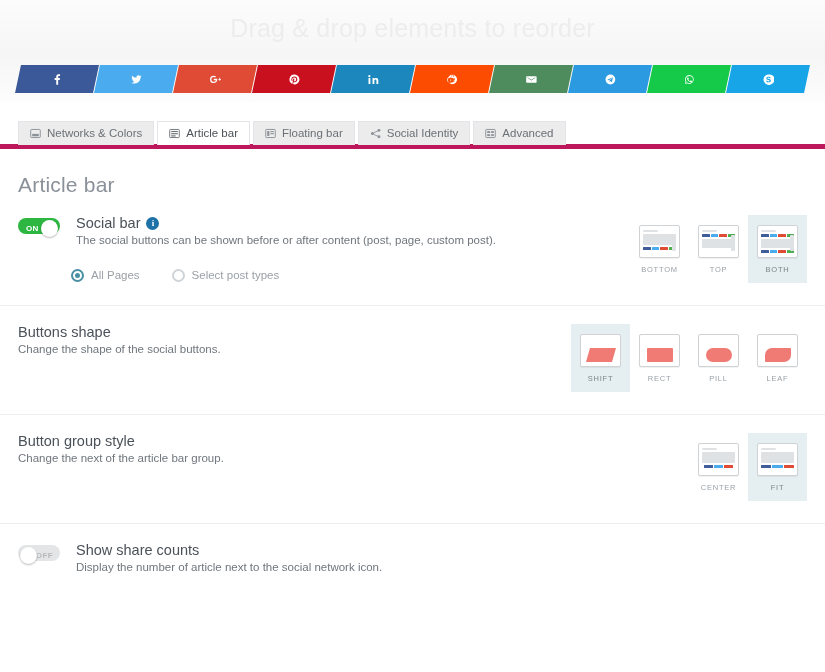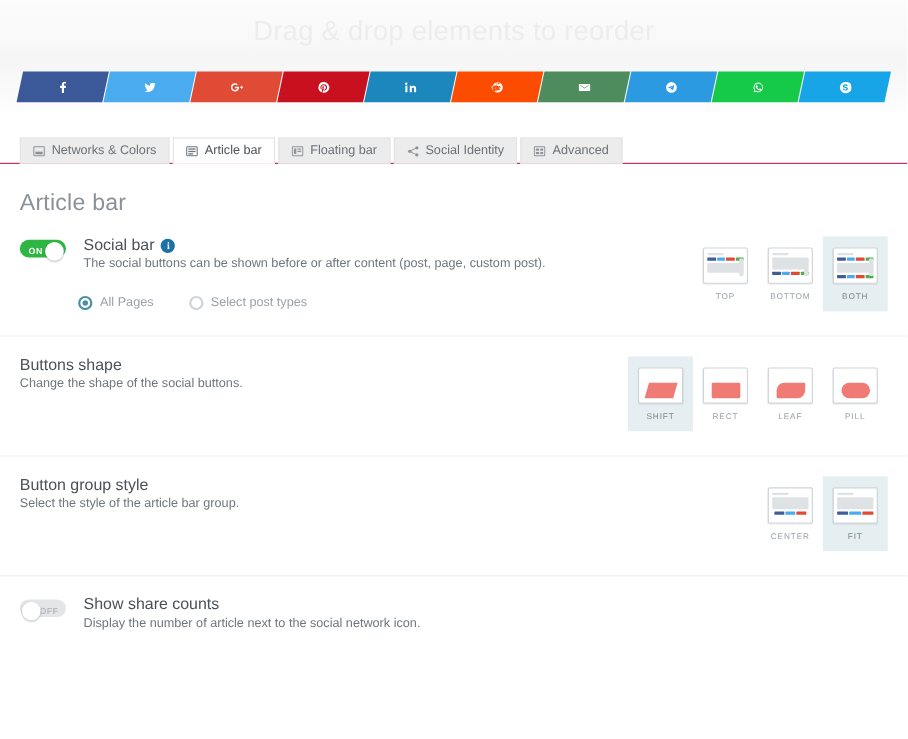--- a/index.html
+++ b/index.html
@@ -60,21 +60,21 @@
     line-height: 1;
     display: flex;
     align-items: center;
     justify-content: center;
   }
   .sbtn .glyph svg { display:block; }
 
   
   .tabs-region {
     padding: 28px 18px 0 18px;
-    border-bottom: 1px solid #be185d;
+    border-bottom: 5px solid #be185d;
     height: 47px;
     display: flex;
     align-items: flex-end;
   }
   .tab {
     display: flex;
     align-items: center;
     gap: 6px;
     padding: 5px 11px 6px 11px;
     font-size: 11.5px;
@@ -448,44 +448,44 @@
             <span>Select post types</span>
           </label>
         </div>
     </div>
   </div>
   <div class="sec-right">
     <div class="thumbs" id="position-thumbs">
         <div class="thumb">
           <div class="card">
             <div class="m-line short"></div>
+            <div class="m-block tall"></div>
+            <div class="m-bar">
+              <i style="background:#3f5d9b"></i>
+              <i style="background:#4aabee"></i>
+              <i style="background:#e04b35"></i>
+              <i style="background:#4caf50"></i>
+            </div>
+            <div class="m-side"></div>
+          </div>
+          <div class="cap">BOTTOM</div>
+        </div>
+        <div class="thumb">
+          <div class="card">
+            <div class="m-line short"></div>
             <div class="m-bar">
               <i style="background:#3f5d9b"></i>
               <i style="background:#4aabee"></i>
               <i style="background:#e04b35"></i>
               <i style="background:#4caf50"></i>
             </div>
             <div class="m-block"></div>
             <div class="m-side"></div>
           </div>
           <div class="cap">TOP</div>
-        </div>
-        <div class="thumb">
-          <div class="card">
-            <div class="m-line short"></div>
-            <div class="m-block tall"></div>
-            <div class="m-bar">
-              <i style="background:#3f5d9b"></i>
-              <i style="background:#4aabee"></i>
-              <i style="background:#e04b35"></i>
-              <i style="background:#4caf50"></i>
-            </div>
-            <div class="m-side"></div>
-          </div>
-          <div class="cap">BOTTOM</div>
         </div>
         <div class="thumb sel">
           <div class="card">
             <div class="m-line short"></div>
             <div class="m-bar">
               <i style="background:#3f5d9b"></i>
               <i style="background:#4aabee"></i>
               <i style="background:#e04b35"></i>
               <i style="background:#4caf50"></i>
             </div>
@@ -518,38 +518,38 @@
           <div class="cap">SHIFT</div>
         </div>
         <div class="thumb">
           <div class="card">
             <div class="shape-sw rect" style="background:#ef7b74"></div>
           </div>
           <div class="cap">RECT</div>
         </div>
         <div class="thumb">
           <div class="card">
+            <div class="shape-sw pill" style="background:#ef7b74"></div>
+          </div>
+          <div class="cap">PILL</div>
+        </div>
+        <div class="thumb">
+          <div class="card">
             <div class="shape-sw leaf" style="background:#ef7b74"></div>
           </div>
           <div class="cap">LEAF</div>
-        </div>
-        <div class="thumb">
-          <div class="card">
-            <div class="shape-sw pill" style="background:#ef7b74"></div>
-          </div>
-          <div class="cap">PILL</div>
         </div>
       </div>
   </div>
 </div>
 
 <div class="section" id="sec-group">
   <div class="sec-left">
     <div class="opt-title">Button group style</div>
-    <p class="opt-desc">Select the style of the article bar group.</p>
+    <p class="opt-desc">Change the next of the article bar group.</p>
   </div>
   <div class="sec-right">
     <div class="thumbs" id="group-thumbs">
         <div class="thumb">
           <div class="card">
             <div class="m-line short"></div>
             <div class="m-block tall"></div>
             <div class="m-bar" style="justify-content:center;">
               <i style="background:#3f5d9b;flex:0 0 9px;"></i>
               <i style="background:#4aabee;flex:0 0 9px;"></i>

